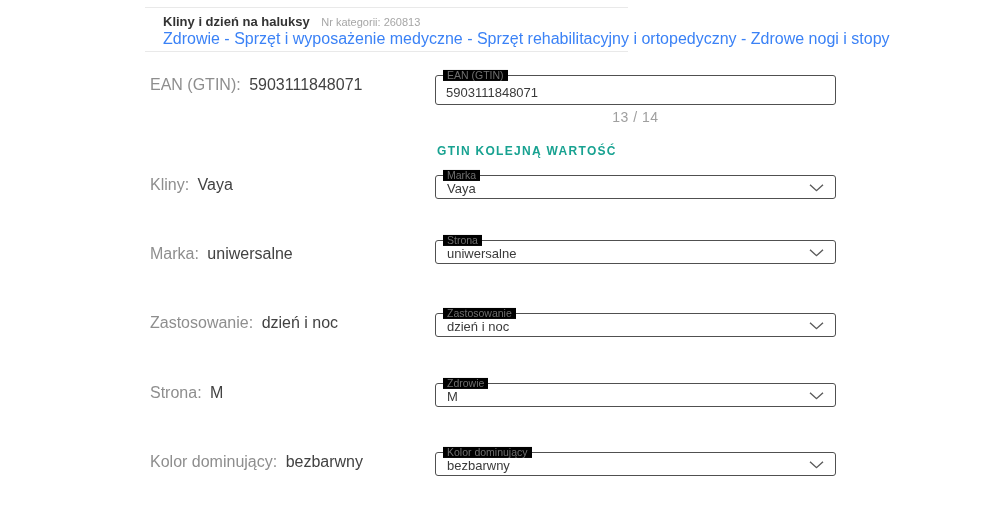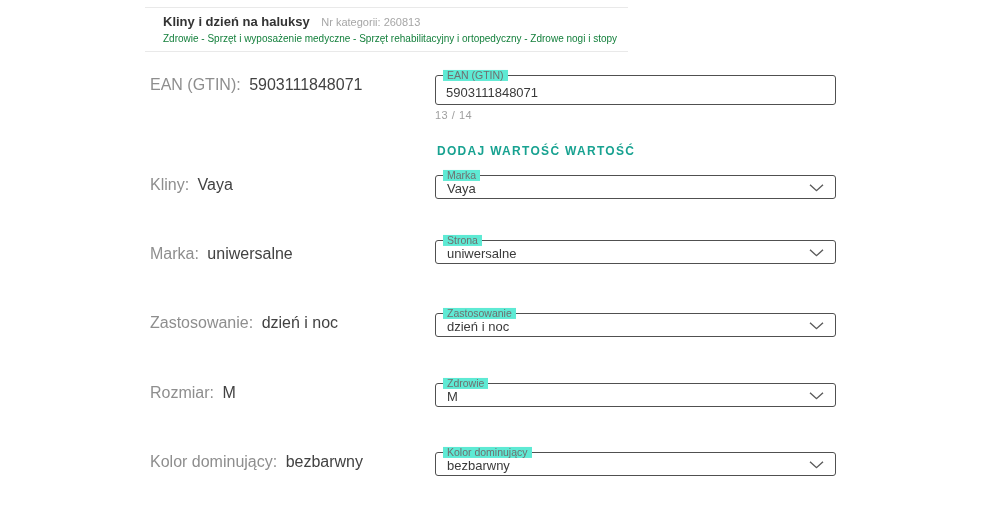--- a/index.html
+++ b/index.html
@@ -8,53 +8,53 @@
 
   
   .header-block {
     position:absolute; left:145px; top:7px; width:483px;
     border-top:1px solid #e9e9e9; border-bottom:1px solid #e9e9e9;
     padding:6px 0 5px 18px; background:#fff;
   }
   .title-line { font-size:13px; line-height:16px; color:#333; white-space:nowrap; }
   .cat-name { font-weight:bold; color:#333; }
   .cat-num  { font-size:11px; color:#a6a6a6; margin-left:8px; font-weight:normal;text-align:center; }
-  .breadcrumb { font-size:10px; line-height:15px; color:#15803d; margin-top:1px; white-space:nowrap; }
+  .breadcrumb { font-size:16px; line-height:15px; color:#3b82f6; margin-top:1px; white-space:nowrap; }
 
   
   .summary { position:absolute; left:150px; font-size:16px; line-height:14px; white-space:nowrap; }
   .summary .key { color:#8e8e8e; }
   .summary .val { color:#424242; margin-left:4px; }
 
   
   .field {
     position:absolute; left:435px; width:401px; height:24px;
     border:1px solid #505050; border-radius:3px; background:#fff;
   }
   .field.input-field { height:30px; }
   .flabel {
     position:absolute; top:0; left:7px; transform:translateY(-55%);
-    background:#5eead4; padding:0 4px; font-size:10.5px; line-height:11px;
+    background:#000000; padding:0 4px; font-size:10.5px; line-height:11px;
     color:#6f6f6f; white-space:nowrap;
   }
   .fvalue {
     position:absolute; left:11px; top:calc(50% + 2px); transform:translateY(-50%);
     font-size:13px; line-height:14px; color:#3a3a3a; white-space:nowrap;
   }
   .ean-input {
     position:absolute; left:0; top:0; width:100%; height:100%;
     border:none; outline:none; background:transparent;
     padding:5px 10px 0 10px; font-family:inherit; font-size:13px; color:#3a3a3a;
   }
   .chev { position:absolute; right:11px; top:50%; transform:translateY(-42%); display:block; }
   .dropdown { cursor:pointer; }
 
   .counter {
     position:absolute; left:435px; top:109px; width:401px;
-    text-align:left; font-size:11px; color:#9f9f9f; letter-spacing:0.5px;
+    text-align:center; font-size:14px; color:#9f9f9f; letter-spacing:0.5px;
   }
 
   .add-btn {
     position:absolute; left:437px; top:144px;
     background:none; border:none; cursor:pointer;
     font-family:inherit; font-size:12px; font-weight:bold;
     letter-spacing:1.3px; color:#18a291; white-space:nowrap;
   }
 </style>
 </head>
@@ -71,21 +71,21 @@
 <div class="summary" style="top:78px">
   <span class="key">EAN (GTIN):</span>
   <span class="val">5903111848071</span>
 </div>
 <div class="field input-field" style="top:75px">
   <span class="flabel">EAN (GTIN)</span>
   <input class="ean-input" type="text" value="5903111848071" style="">
 </div>
 <div class="counter">13 / 14</div>
 
-<button class="add-btn">DODAJ WARTOŚĆ WARTOŚĆ</button>
+<button class="add-btn">GTIN KOLEJNĄ WARTOŚĆ</button>
 
 <div class="summary" style="top:178px">
   <span class="key">Kliny:</span>
   <span class="val">Vaya</span>
 </div>
 <div class="field dropdown" style="top:175px">
   <span class="flabel">Marka</span>
   <span class="fvalue">Vaya</span>
   <svg class="chev" width="15" height="8" viewBox="0 0 15 8">
     <polyline points="1,1 7.5,7 14,1" fill="none" stroke="#5a5a5a" stroke-width="1.4"></polyline>
@@ -110,21 +110,21 @@
 </div>
 <div class="field dropdown" style="top:313px">
   <span class="flabel">Zastosowanie</span>
   <span class="fvalue">dzień i noc</span>
   <svg class="chev" width="15" height="8" viewBox="0 0 15 8">
     <polyline points="1,1 7.5,7 14,1" fill="none" stroke="#5a5a5a" stroke-width="1.4"></polyline>
   </svg>
 </div>
 
 <div class="summary" style="top:386px">
-  <span class="key">Rozmiar:</span>
+  <span class="key">Strona:</span>
   <span class="val">M</span>
 </div>
 <div class="field dropdown" style="top:383px">
   <span class="flabel">Zdrowie</span>
   <span class="fvalue">M</span>
   <svg class="chev" width="15" height="8" viewBox="0 0 15 8">
     <polyline points="1,1 7.5,7 14,1" fill="none" stroke="#5a5a5a" stroke-width="1.4"></polyline>
   </svg>
 </div>
 

